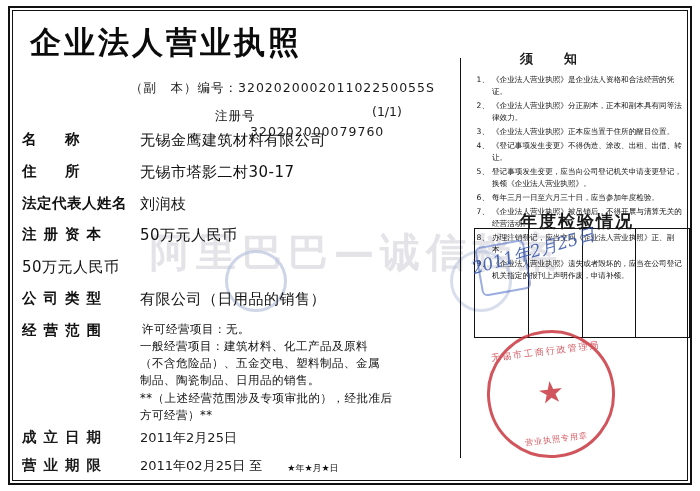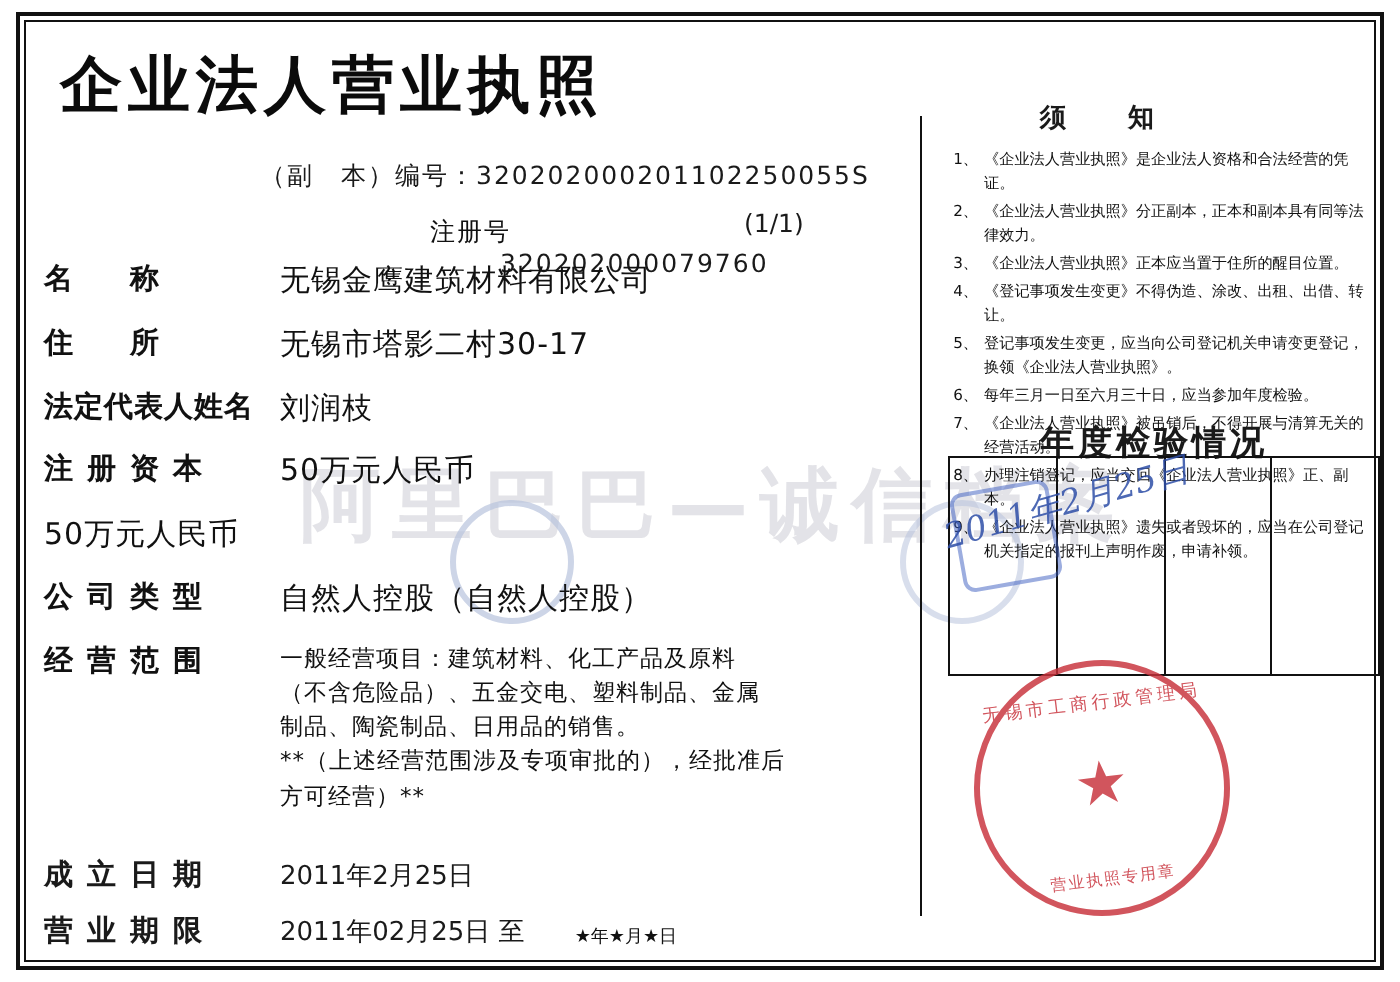--- a/index.html
+++ b/index.html
@@ -312,25 +312,26 @@
     </div>
     <div class="row">
       <div class="label">注册资本</div>
       <div class="value">50万元人民币</div>
     </div>
     <div class="row">
       <div class="value">50万元人民币</div>
     </div>
     <div class="row">
       <div class="label">公司类型</div>
-      <div class="value">自然人控股（自然人控股）</div>
+      <div class="value">有限公司（日用品的销售）</div>
     </div>
     <div class="row scope">
       <div class="label">经营范围</div>
       <div class="value">
+        <div class="scope-first">许可经营项目：无。</div>
         <div>一般经营项目：建筑材料、化工产品及原料</div>
         <div>（不含危险品）、五金交电、塑料制品、金属</div>
         <div>制品、陶瓷制品、日用品的销售。</div>
         <div>**（上述经营范围涉及专项审批的），经批准后</div>
         <div>方可经营）**</div>
       </div>
     </div>
   </div>
 
   <div class="bottom">

